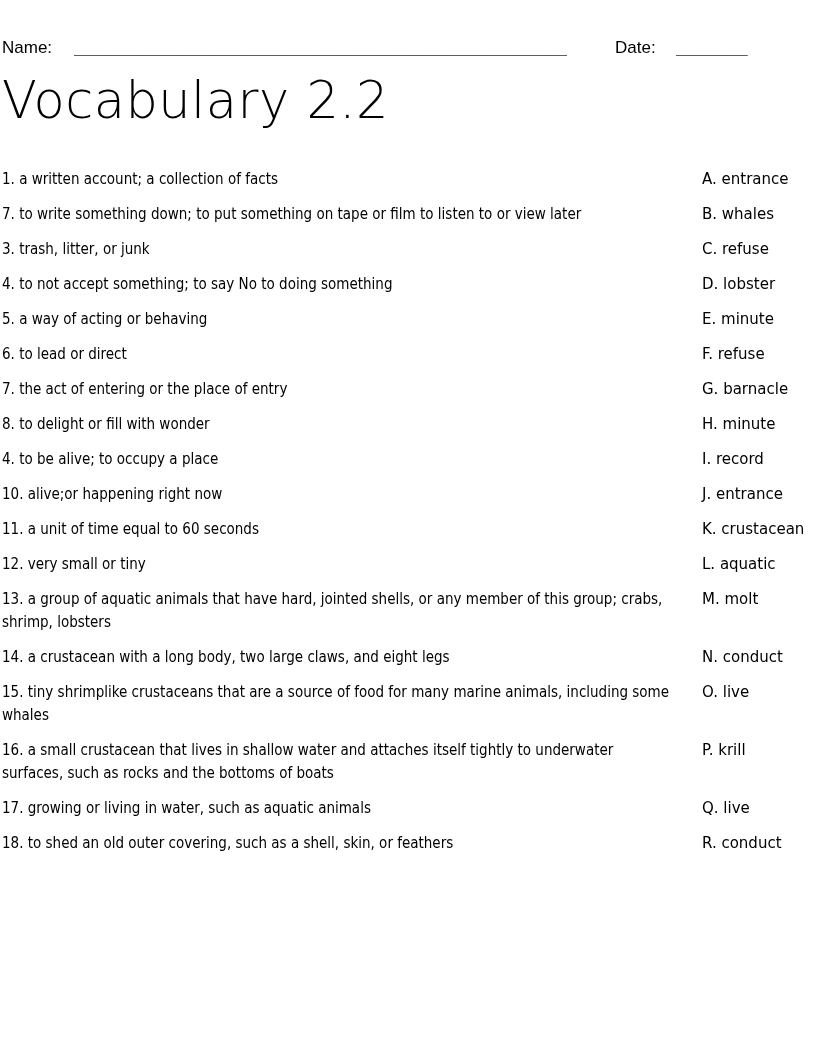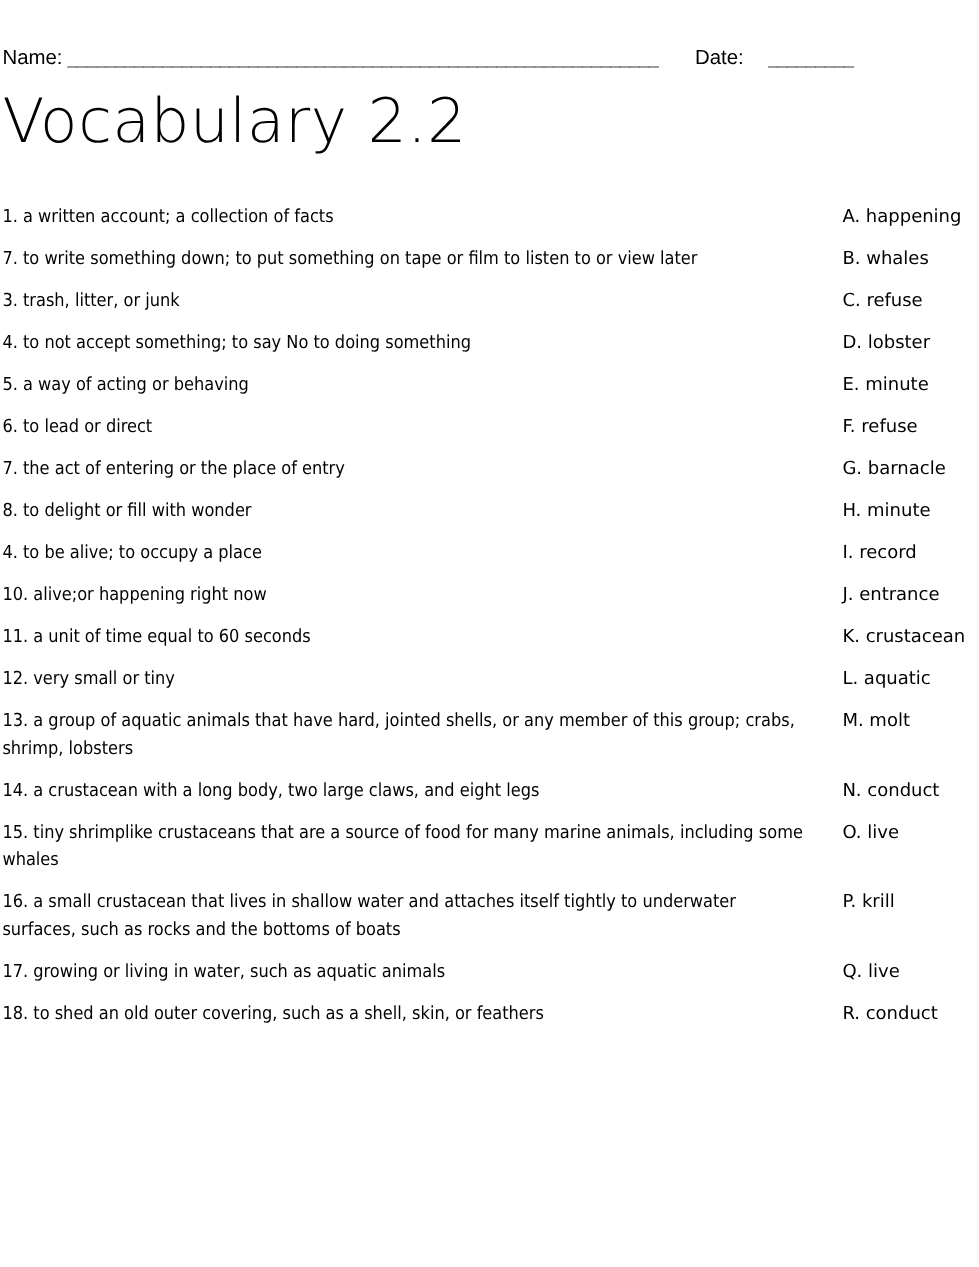--- a/index.html
+++ b/index.html
@@ -28,20 +28,21 @@
 
   
   .header-row {
     display: flex;
     align-items: baseline;
     font-family: "Liberation Sans", sans-serif;
     font-size: 17px;
     line-height: 22px;
     padding-top: 3px;
     white-space: nowrap;
+    gap: 18px;
   }
 
   .field-label {
     font-family: "Liberation Sans", sans-serif;
     font-size: 17px;
     color: #000;
   }
 
   .blank-rule {
     font-family: "Liberation Sans", sans-serif;
@@ -58,21 +59,21 @@
     margin-left: 4px;
   }
 
   .date-field {
     margin-left: 18px;
     margin-top: 34px;
   }
 
   .date-blank {
     width: 86px;
-    margin-left: 20px;
+    margin-left: 2px;
   }
 
   
   .worksheet-title {
     text-align: left;
     font-family: "DejaVu Sans", sans-serif;
     font-weight: 300;
     font-size: 51px;
     line-height: 60px;
     letter-spacing: 0.5px;
@@ -125,21 +126,21 @@
       <span class="field-label">Date:</span>
     </span>
     <span class="blank-rule date-blank">_________</span>
   </div>
 
   <h1 class="worksheet-title">Vocabulary 2.2</h1>
 
   <div class="matching-list">
       <div class="match-row">
         <div class="definition-cell">1. a written account; a collection of facts</div>
-        <div class="answer-cell">A. happening</div>
+        <div class="answer-cell">A. entrance</div>
       </div>
       <div class="match-row">
         <div class="definition-cell">7. to write something down; to put something on tape or film to listen to or view later</div>
         <div class="answer-cell">B. whales</div>
       </div>
       <div class="match-row">
         <div class="definition-cell">3. trash, litter, or junk</div>
         <div class="answer-cell">C. refuse</div>
       </div>
       <div class="match-row">

